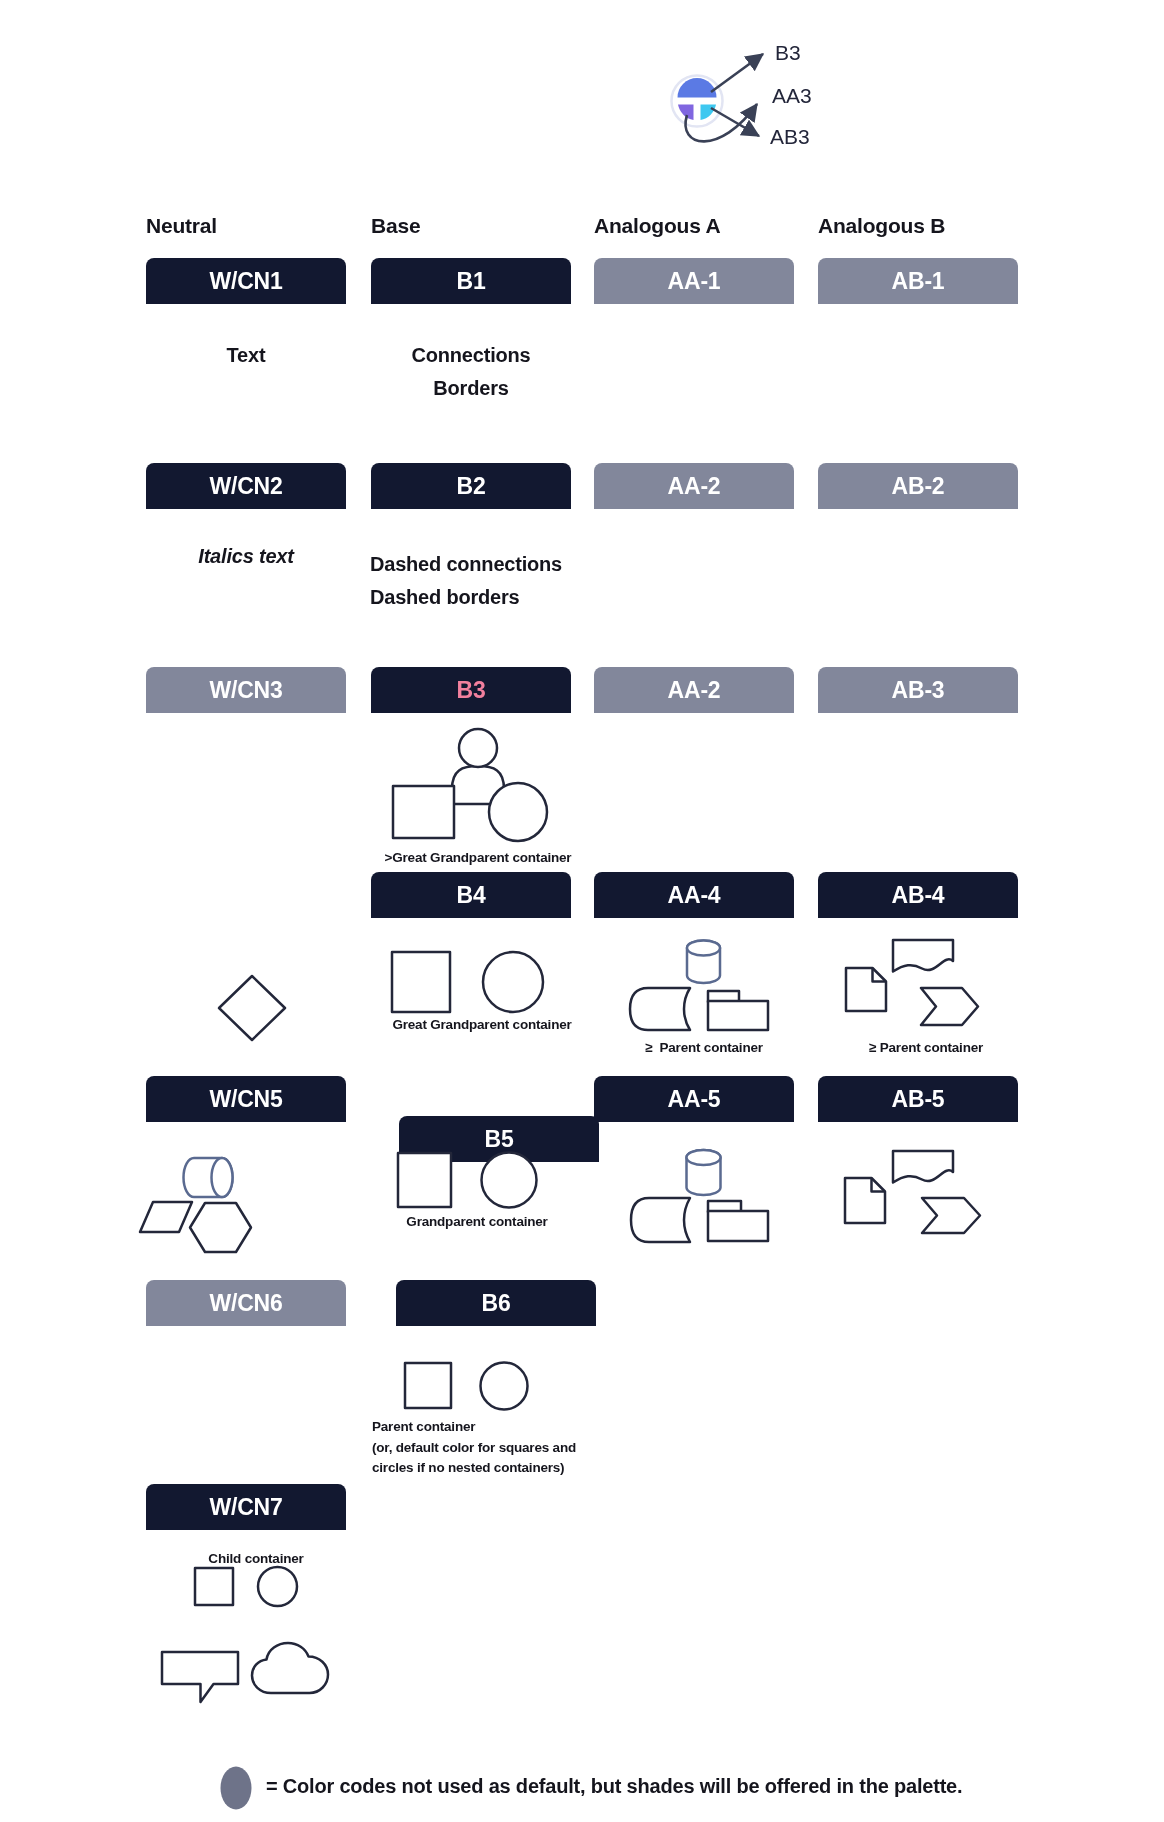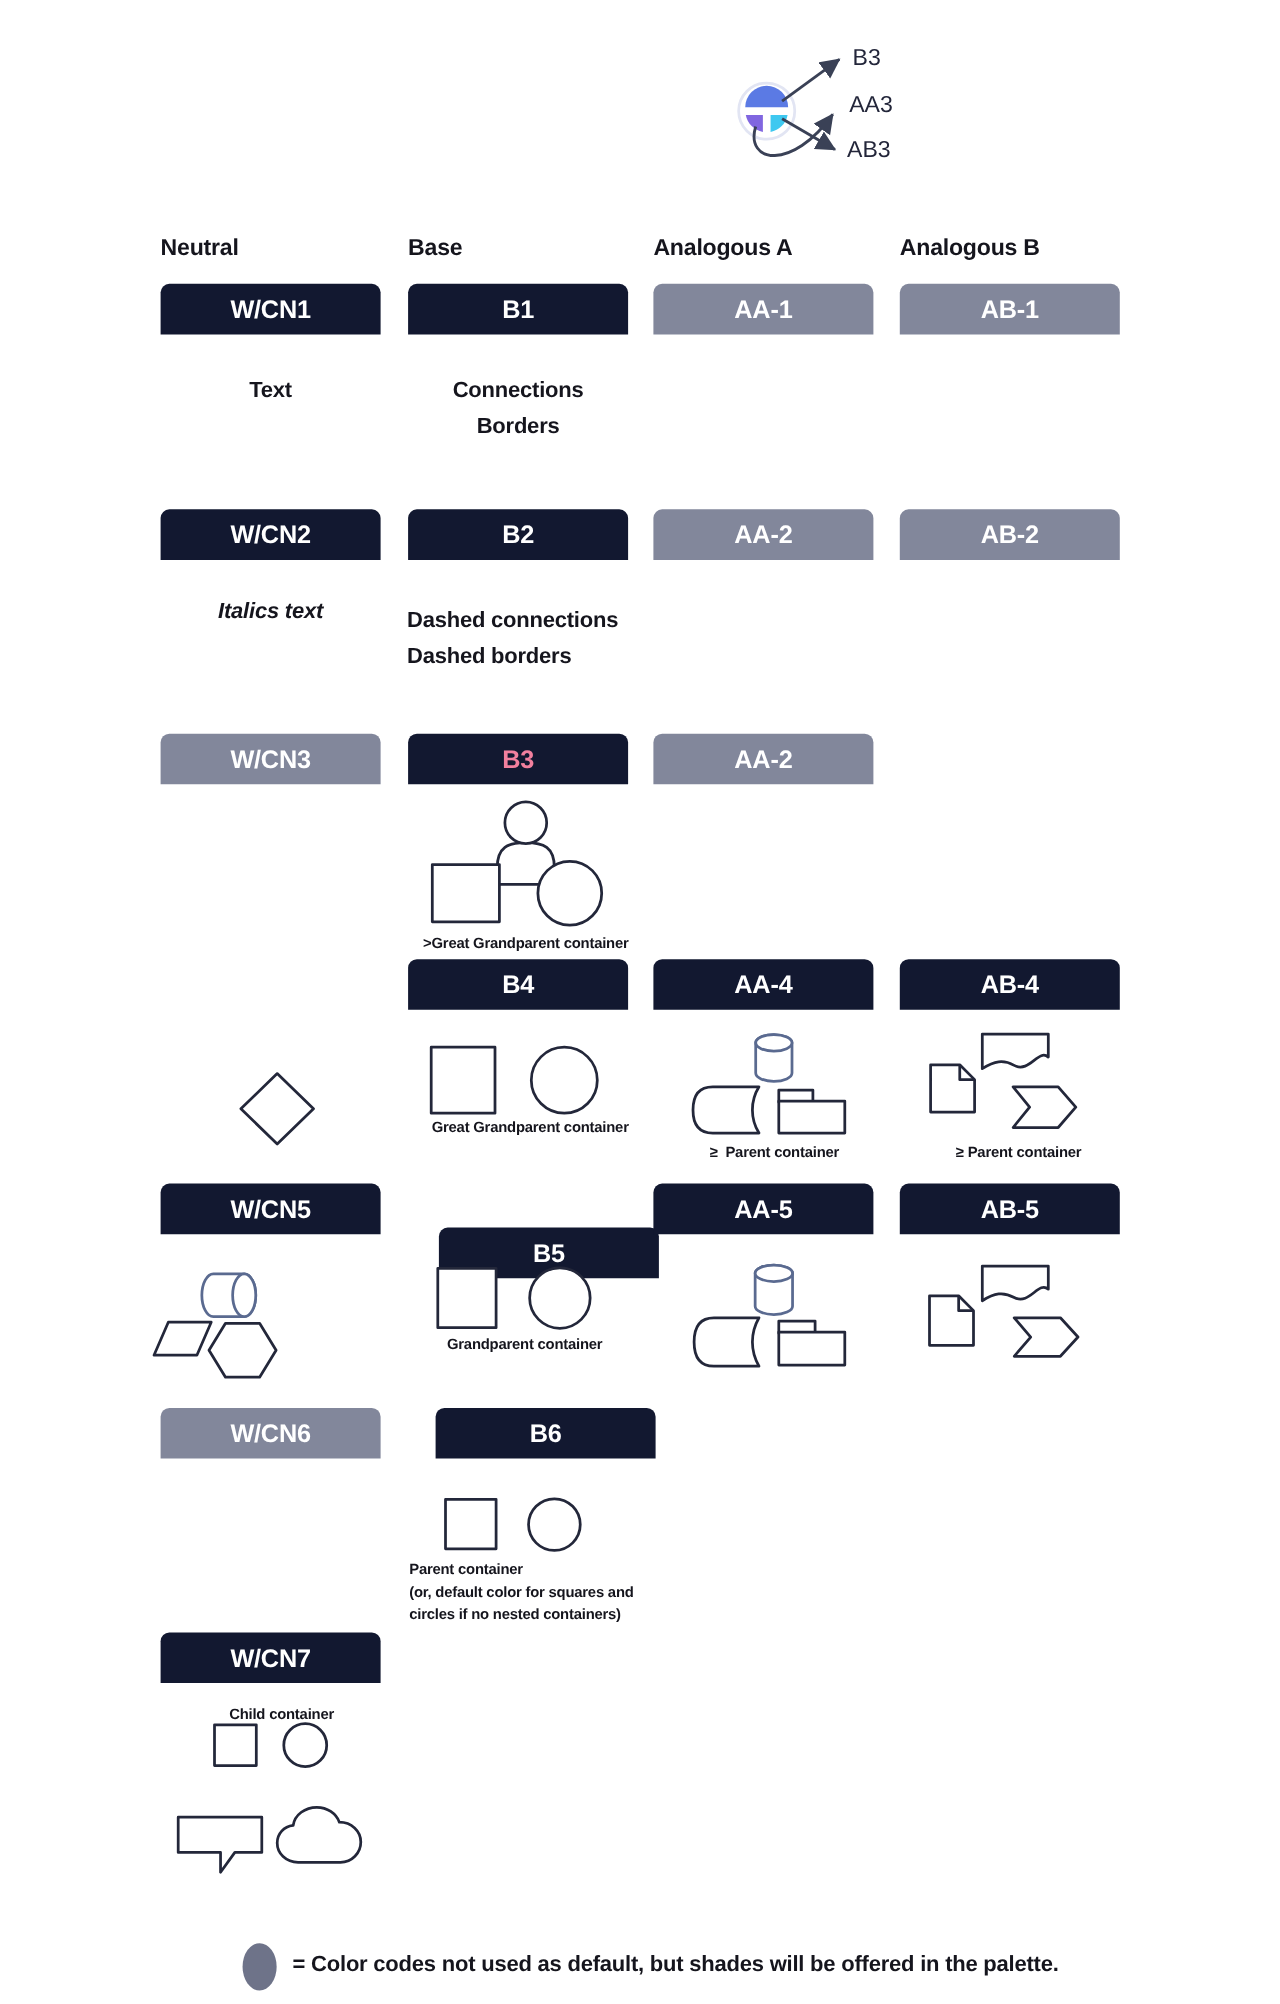--- a/index.html
+++ b/index.html
@@ -56,20 +56,21 @@
   <div class="box dark" style="left:371px;top:463px;">B2</div>
   <div class="box gray" style="left:594px;top:463px;">AA-2</div>
   <div class="box gray" style="left:818px;top:463px;">AB-2</div>
   <div class="cap20 ctr ital" style="left:146px;top:545px;">Italics text</div>
   <div class="cap20" style="left:370px;top:553px;">Dashed connections</div>
   <div class="cap20" style="left:370px;top:586px;">Dashed borders</div>
 
   <div class="box gray" style="left:146px;top:667px;">W/CN3</div>
   <div class="box dark pink" style="left:371px;top:667px;">B3</div>
   <div class="box gray" style="left:594px;top:667px;">AA-2</div>
+  <div class="box gray" style="left:818px;top:667px;">AB-3</div>
   <div class="cap13 ctr" style="left:478px;top:850px;">&gt;Great Grandparent container</div>
 
   <div class="box dark" style="left:371px;top:872px;">B4</div>
   <div class="box dark" style="left:594px;top:872px;">AA-4</div>
   <div class="box dark" style="left:818px;top:872px;">AB-4</div>
   <div class="cap13 ctr" style="left:482px;top:1017px;">Great Grandparent container</div>
   <div class="cap13 ctr" style="left:704px;top:1040px;">≥  Parent container</div>
   <div class="cap13 ctr" style="left:926px;top:1040px;">≥ Parent container</div>
 
   <div class="box dark" style="left:146px;top:1076px;">W/CN5</div>

